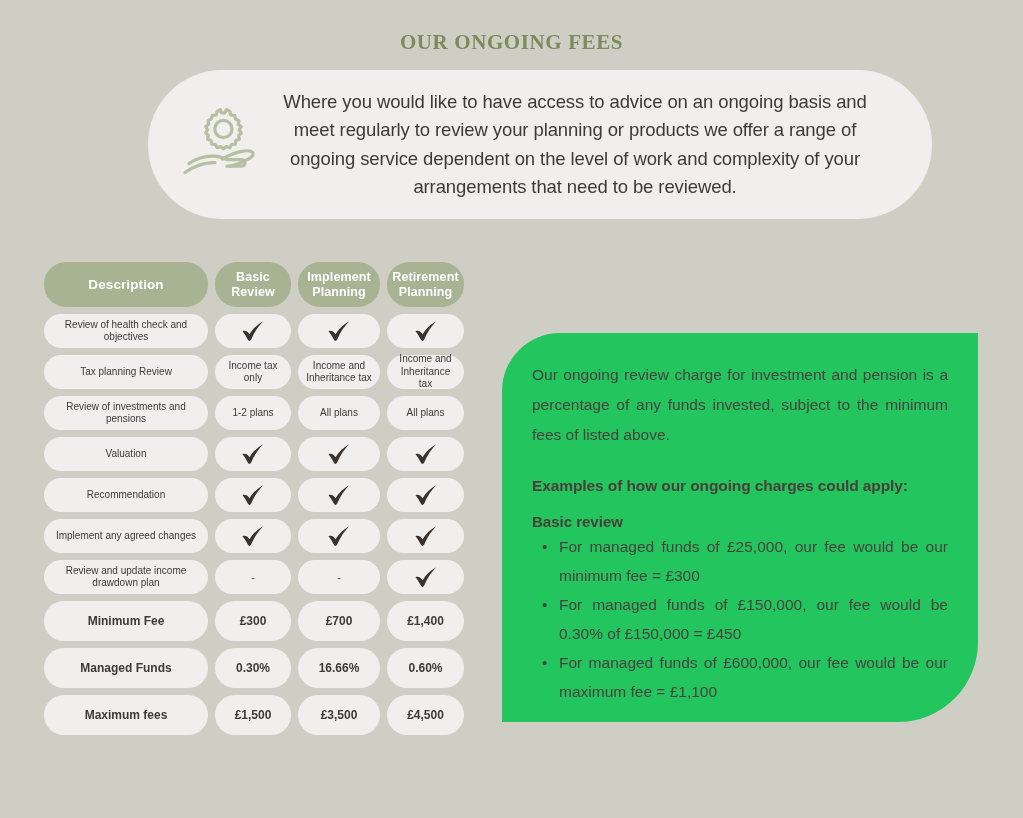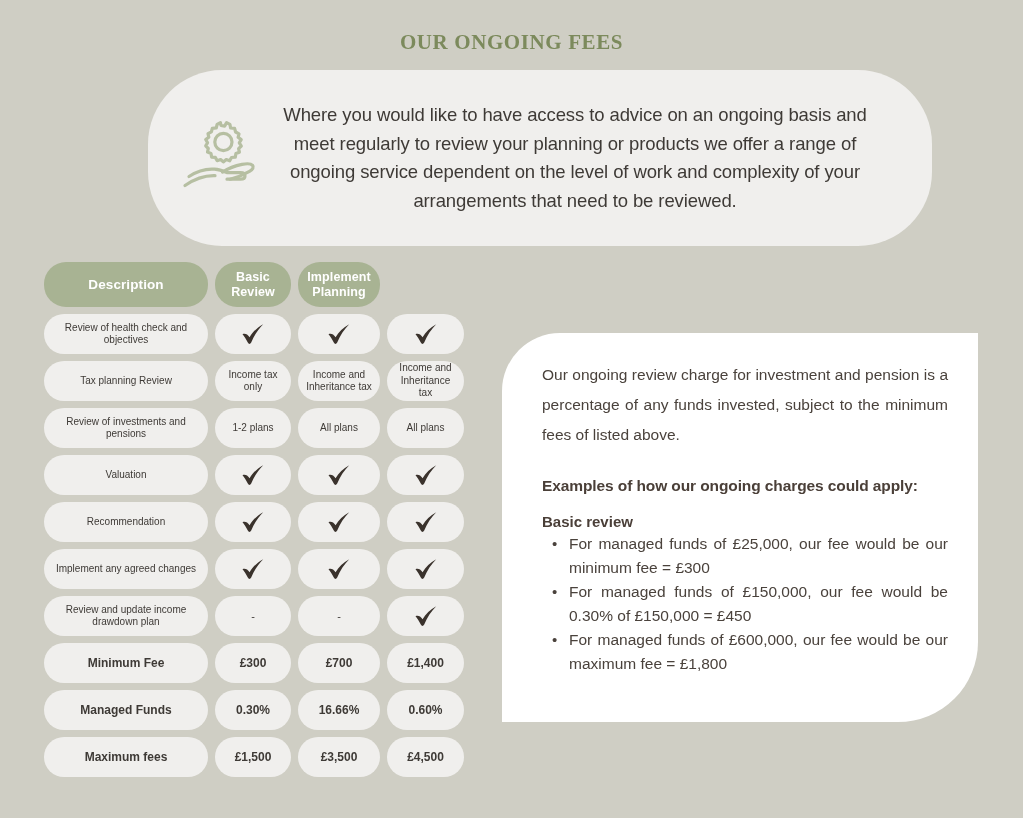--- a/index.html
+++ b/index.html
@@ -29,21 +29,21 @@
     letter-spacing: 0.6px;
     color: #7c8a5c;
   }
 
   
   .hero-card {
     position: absolute;
     left: 148px;
     top: 70px;
     width: 784px;
-    height: 176px;
+    height: 149px;
     background: #f0efed;
     border-radius: 74px;
     display: flex;
     align-items: center;
     box-sizing: border-box;
     padding-left: 30px;
   }
   .hero-icon {
     width: 86px;
     height: 86px;
@@ -94,21 +94,21 @@
     color: #ffffff;
     font-weight: bold;
     font-size: 12.5px;
     line-height: 15px;
     height: 45px;
     letter-spacing: 0.1px;
   }
   .head-row .c-desc { font-size: 13.5px; }
 
   .body-row .cell {
-    height: 40px;
+    height: 34px;
     font-size: 10px;
     line-height: 12.5px;
     padding: 11px 7px;
   }
   .body-row .c-desc { font-size: 10px; }
 
   .summary-row .cell {
     height: 40px;
     font-weight: bold;
     font-size: 12px;
@@ -126,24 +126,24 @@
     line-height: 1;
   }
 
   
   .info-panel {
     position: absolute;
     left: 502px;
     top: 333px;
     width: 476px;
     height: 389px;
-    background: #ffffff;
+    background: #22c55e;
     border-radius: 58px 0 80px 0;
     box-sizing: border-box;
-    padding: 27px 30px 0 40px;
+    padding: 27px 30px 0 30px;
   }
   .info-intro {
     font-size: 15.5px;
     line-height: 30px;
     color: #4a423c;
     text-align: justify;
     text-align-last: left;
     margin: 0;
   }
   .info-heading {
@@ -160,21 +160,21 @@
     margin: 18px 0 0 0;
   }
   .info-list {
     margin: 2px 0 0 0;
     padding-left: 27px;
     list-style: none;
   }
   .info-list li {
     position: relative;
     font-size: 15.5px;
-    line-height: 24px;
+    line-height: 29px;
     color: #4a423c;
     text-align: justify;
     text-align-last: left;
     margin-bottom: 0;
   }
   .info-list li::before {
     content: "\2022";
     position: absolute;
     left: -17px;
     top: 0;
@@ -200,20 +200,21 @@
     </svg>
   </div>
   <div class="hero-text">Where you would like to have access to advice on an ongoing basis and meet regularly to review your planning or products we offer a range of ongoing service dependent on the level of work and complexity of your arrangements that need to be reviewed.</div>
 </div>
 
 <div class="fees-table">
   <div class="t-row head-row">
     <div class="cell c-desc">Description</div>
     <div class="cell c-col">Basic Review</div>
     <div class="cell c-col2">Implement Planning</div>
+    <div class="cell c-col3">Retirement Planning</div>
   </div>
   <div id="table-body">
       <div class="t-row body-row">
         <div class="cell c-desc">Review of health check and objectives</div>
         <div class="cell c-col">
           <span class="tick"><svg viewBox="0 0 26 22" width="26" height="22" aria-hidden="true">
               <path d="M2.5 11.2 C5.2 10.2 7.4 11.4 9.6 14.2 C12.6 9.2 17.2 4.4 23.2 1.2 C18.4 6.2 14 12.4 11.2 19.6 C10.2 21.4 8.6 21.2 7.8 19.6 C6.2 16.2 4.4 13.4 2.5 11.2 Z" fill="#3a322c"></path>
             </svg></span>
         </div>
         <div class="cell c-col2">
@@ -328,15 +329,15 @@
     </div>
 </div>
 
 <div class="info-panel">
   <p class="info-intro">Our ongoing review charge for investment and pension is a percentage of any funds invested, subject to the minimum fees of listed above.</p>
   <p class="info-heading">Examples of how our ongoing charges could apply:</p>
   <p class="info-subheading">Basic review</p>
   <ul class="info-list" id="info-bullets">
       <li>For managed funds of £25,000, our fee would be our minimum fee = £300</li>
       <li>For managed funds of £150,000, our fee would be 0.30% of £150,000 = £450</li>
-      <li>For managed funds of £600,000, our fee would be our maximum fee = £1,800</li>
+      <li>For managed funds of £600,000, our fee would be our maximum fee = £1,100</li>
     </ul>
 </div>
 
 </body></html>

